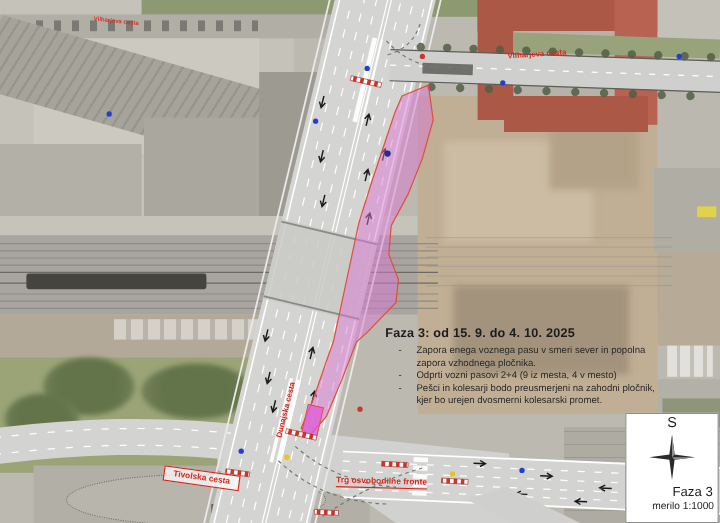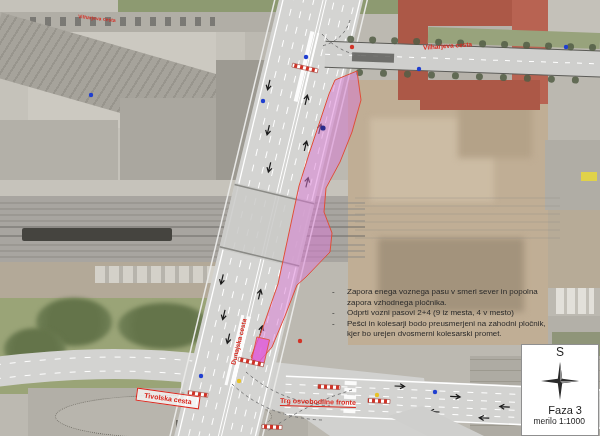--- a/index.html
+++ b/index.html
@@ -70,22 +70,22 @@
   .lbl-dunajska{left:209px;top:337px;width:62px;height:10px;font-size:6.5px;text-align:center;transform:rotate(-76deg);}
   .lbl-tivolska{left:136px;top:392px;width:62px;height:11px;font-size:7px;text-align:center;line-height:11px;
     transform:rotate(8deg);border:1px solid #d9261c;background:rgba(255,255,255,.72);}
   .lbl-trg{left:280px;top:398px;font-size:7px;transform:rotate(1.5deg);
     border-bottom:1.5px solid #d9261c;padding-bottom:1px;}
   
   .legend{left:521px;top:344px;width:78px;height:92px;background:#fff;border:1px solid #8f8f8f;
     box-sizing:border-box;color:#1d1d1d;}
   .legend .north{text-align:center;font-size:12px;line-height:13px;margin-top:1px;}
   .legend svg{display:block;margin:0 auto;}
-  .legend .phase{text-align:right;padding-right:16px;font-size:11px;line-height:12px;margin-top:1px;}
-  .legend .scale{text-align:right;padding-right:13px;font-size:8.5px;line-height:10px;}
+  .legend .phase{text-align:right;padding-right:4px;font-size:11px;line-height:12px;margin-top:1px;}
+  .legend .scale{text-align:right;padding-right:3px;font-size:8.5px;line-height:10px;}
   svg.maplayer{position:absolute;left:0;top:0;}
 </style>
 </head>
 <body>
 
 <div class="stage">
 
   <div class="ph tl-urban"></div>
   <div class="ph green-top"></div>
   <div class="ph tl-street"></div>
@@ -299,20 +299,21 @@
       <circle cx="300" cy="341" r="2.2" fill="#d23327"></circle>
     </g>
   </svg>
 
   <div class="lbl lbl-vilharjeva">Vilharjeva cesta</div>
   <div class="lbl lbl-vilharjeva-w">Vilharjeva cesta</div>
   <div class="lbl lbl-dunajska">Dunajska cesta</div>
   <div class="lbl lbl-tivolska">Tivolska cesta</div>
   <div class="lbl lbl-trg">Trg osvobodilne fronte</div>
 
+  <div class="abs note-title">Faza 3: od 15. 9.  do 4. 10. 2025</div>
   <div class="abs bullets">
     <div class="bullet">
       <span class="dash">-</span>
       <span class="btext">Zapora enega voznega pasu v smeri sever in popolna zapora vzhodnega pločnika.</span>
     </div>
     <div class="bullet">
       <span class="dash">-</span>
       <span class="btext">Odprti vozni pasovi 2+4 (9 iz mesta, 4 v mesto)</span>
     </div>
     <div class="bullet">

